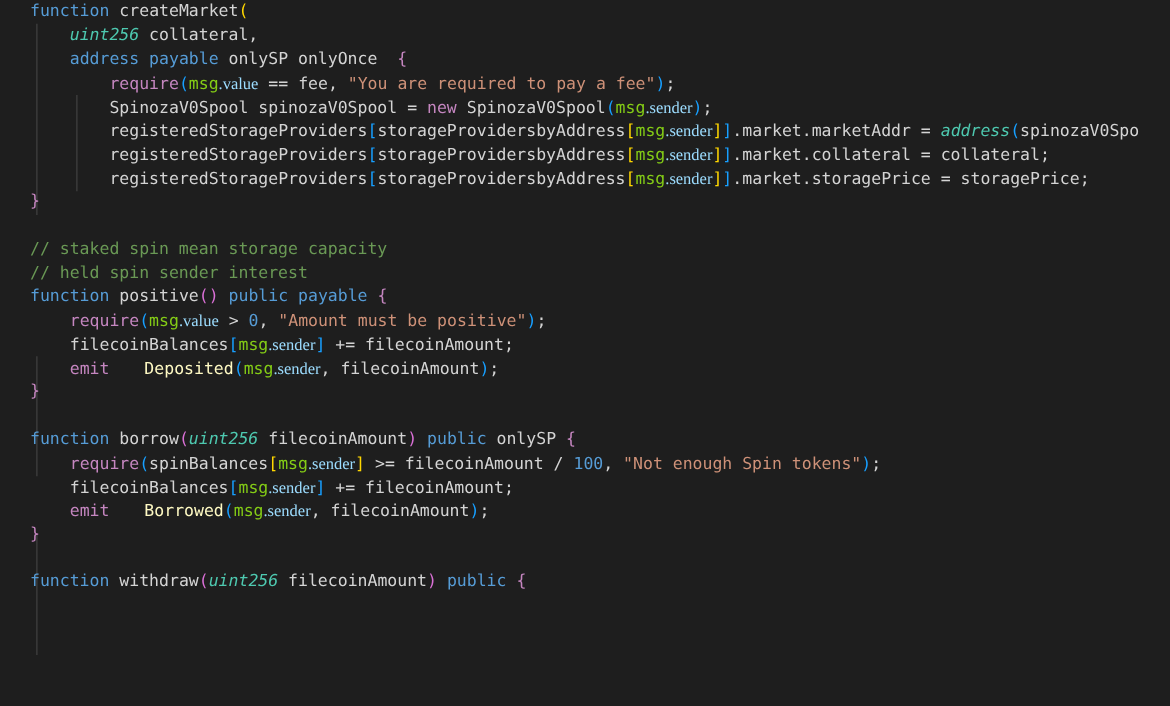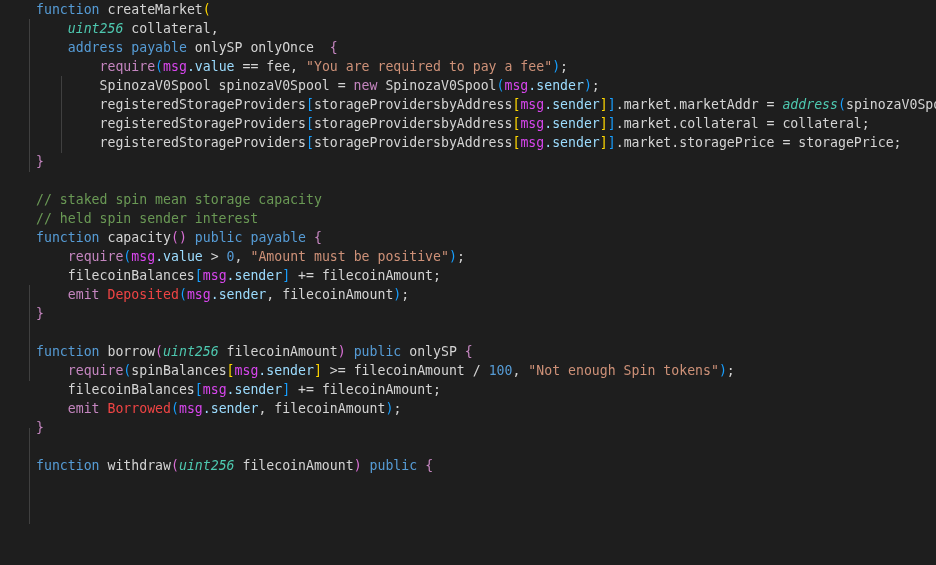--- a/index.html
+++ b/index.html
@@ -46,36 +46,36 @@
     left: 0;
     top: 0;
     width: 936px;
   }
   .line {
     position: relative;
     height: 19px;
     line-height: 19px;
     font-size: 13.2px;
     white-space: pre;
-    padding-left: 36px;
+    padding-left: 24px;
     letter-spacing: 0px;
     color: #d4d4d4;
   }
   .line .seg { white-space: pre; }
 
   
   .t-kw    { color: #569cd6; }  
   .t-type  { color: #4ec9b0; font-style: italic; }  
   .t-cmt   { color: #6a9955; }  
   .t-str   { color: #ce9178; }  
-  .t-fn    { color: #ef4444; }  
+  .t-fn    { color: #fef9c3; margin-left: 20px; }  
   .t-num2  { color: #569cd6; }  
   .t-ctl   { color: #c586c0; }  
-  .t-msg   { color: #d946ef; }  
-  .t-prop  { color: #9cdcfe; }  
+  .t-msg   { color: #84cc16; }  
+  .t-prop  { color: #9cdcfe; font-family: Liberation Serif, serif; }  
   .t-id    { color: #d4d4d4; }  
   .t-op    { color: #d4d4d4; }  
   .t-br0   { color: #ffd700; }  
   .t-br1   { color: #da70d6; }  
   .t-br2   { color: #179fff; }  
 </style>
 </head>
 <body>
 
 <div id="editor">
@@ -92,21 +92,21 @@
         <div class="line"><span class="seg t-op">    </span><span class="seg t-kw">address</span><span class="seg t-op"> </span><span class="seg t-kw">payable</span><span class="seg t-id"> onlySP onlyOnce  </span><span class="seg t-ctl">{</span></div>
         <div class="line"><span class="seg t-op">        </span><span class="seg t-ctl">require</span><span class="seg t-br2">(</span><span class="seg t-msg">msg</span><span class="seg t-prop">.value</span><span class="seg t-id"> == fee, </span><span class="seg t-str">"You are required to pay a fee"</span><span class="seg t-br2">)</span><span class="seg t-id">;</span></div>
         <div class="line"><span class="seg t-op">        </span><span class="seg t-id">SpinozaV0Spool spinozaV0Spool = </span><span class="seg t-ctl">new</span><span class="seg t-id"> SpinozaV0Spool</span><span class="seg t-br2">(</span><span class="seg t-msg">msg</span><span class="seg t-prop">.sender</span><span class="seg t-br2">)</span><span class="seg t-id">;</span></div>
         <div class="line"><span class="seg t-op">        </span><span class="seg t-id">registeredStorageProviders</span><span class="seg t-br2">[</span><span class="seg t-id">storageProvidersbyAddress</span><span class="seg t-br0">[</span><span class="seg t-msg">msg</span><span class="seg t-prop">.sender</span><span class="seg t-br0">]</span><span class="seg t-br2">]</span><span class="seg t-id">.market.marketAddr = </span><span class="seg t-type">address</span><span class="seg t-br2">(</span><span class="seg t-id">spinozaV0Spo</span></div>
         <div class="line"><span class="seg t-op">        </span><span class="seg t-id">registeredStorageProviders</span><span class="seg t-br2">[</span><span class="seg t-id">storageProvidersbyAddress</span><span class="seg t-br0">[</span><span class="seg t-msg">msg</span><span class="seg t-prop">.sender</span><span class="seg t-br0">]</span><span class="seg t-br2">]</span><span class="seg t-id">.market.collateral = collateral;</span></div>
         <div class="line"><span class="seg t-op">        </span><span class="seg t-id">registeredStorageProviders</span><span class="seg t-br2">[</span><span class="seg t-id">storageProvidersbyAddress</span><span class="seg t-br0">[</span><span class="seg t-msg">msg</span><span class="seg t-prop">.sender</span><span class="seg t-br0">]</span><span class="seg t-br2">]</span><span class="seg t-id">.market.storagePrice = storagePrice;</span></div>
         <div class="line"><span class="seg t-ctl">}</span></div>
         <div class="line">&nbsp;</div>
         <div class="line"><span class="seg t-cmt">// staked spin mean storage capacity</span></div>
         <div class="line"><span class="seg t-cmt">// held spin sender interest</span></div>
-        <div class="line"><span class="seg t-kw">function</span><span class="seg t-id"> capacity</span><span class="seg t-br1">()</span><span class="seg t-op"> </span><span class="seg t-kw">public</span><span class="seg t-op"> </span><span class="seg t-kw">payable</span><span class="seg t-op"> </span><span class="seg t-ctl">{</span></div>
+        <div class="line"><span class="seg t-kw">function</span><span class="seg t-id"> positive</span><span class="seg t-br1">()</span><span class="seg t-op"> </span><span class="seg t-kw">public</span><span class="seg t-op"> </span><span class="seg t-kw">payable</span><span class="seg t-op"> </span><span class="seg t-ctl">{</span></div>
         <div class="line"><span class="seg t-op">    </span><span class="seg t-ctl">require</span><span class="seg t-br2">(</span><span class="seg t-msg">msg</span><span class="seg t-prop">.value</span><span class="seg t-id"> &gt; </span><span class="seg t-num2">0</span><span class="seg t-id">, </span><span class="seg t-str">"Amount must be positive"</span><span class="seg t-br2">)</span><span class="seg t-id">;</span></div>
         <div class="line"><span class="seg t-op">    </span><span class="seg t-id">filecoinBalances</span><span class="seg t-br2">[</span><span class="seg t-msg">msg</span><span class="seg t-prop">.sender</span><span class="seg t-br2">]</span><span class="seg t-id"> += filecoinAmount;</span></div>
         <div class="line"><span class="seg t-op">    </span><span class="seg t-ctl">emit</span><span class="seg t-op"> </span><span class="seg t-fn">Deposited</span><span class="seg t-br2">(</span><span class="seg t-msg">msg</span><span class="seg t-prop">.sender</span><span class="seg t-id">, filecoinAmount</span><span class="seg t-br2">)</span><span class="seg t-id">;</span></div>
         <div class="line"><span class="seg t-ctl">}</span></div>
         <div class="line">&nbsp;</div>
         <div class="line"><span class="seg t-kw">function</span><span class="seg t-id"> borrow</span><span class="seg t-br1">(</span><span class="seg t-type">uint256</span><span class="seg t-id"> filecoinAmount</span><span class="seg t-br1">)</span><span class="seg t-op"> </span><span class="seg t-kw">public</span><span class="seg t-id"> onlySP </span><span class="seg t-ctl">{</span></div>
         <div class="line"><span class="seg t-op">    </span><span class="seg t-ctl">require</span><span class="seg t-br2">(</span><span class="seg t-id">spinBalances</span><span class="seg t-br0">[</span><span class="seg t-msg">msg</span><span class="seg t-prop">.sender</span><span class="seg t-br0">]</span><span class="seg t-id"> &gt;= filecoinAmount / </span><span class="seg t-num2">100</span><span class="seg t-id">, </span><span class="seg t-str">"Not enough Spin tokens"</span><span class="seg t-br2">)</span><span class="seg t-id">;</span></div>
         <div class="line"><span class="seg t-op">    </span><span class="seg t-id">filecoinBalances</span><span class="seg t-br2">[</span><span class="seg t-msg">msg</span><span class="seg t-prop">.sender</span><span class="seg t-br2">]</span><span class="seg t-id"> += filecoinAmount;</span></div>
         <div class="line"><span class="seg t-op">    </span><span class="seg t-ctl">emit</span><span class="seg t-op"> </span><span class="seg t-fn">Borrowed</span><span class="seg t-br2">(</span><span class="seg t-msg">msg</span><span class="seg t-prop">.sender</span><span class="seg t-id">, filecoinAmount</span><span class="seg t-br2">)</span><span class="seg t-id">;</span></div>
         <div class="line"><span class="seg t-ctl">}</span></div>

